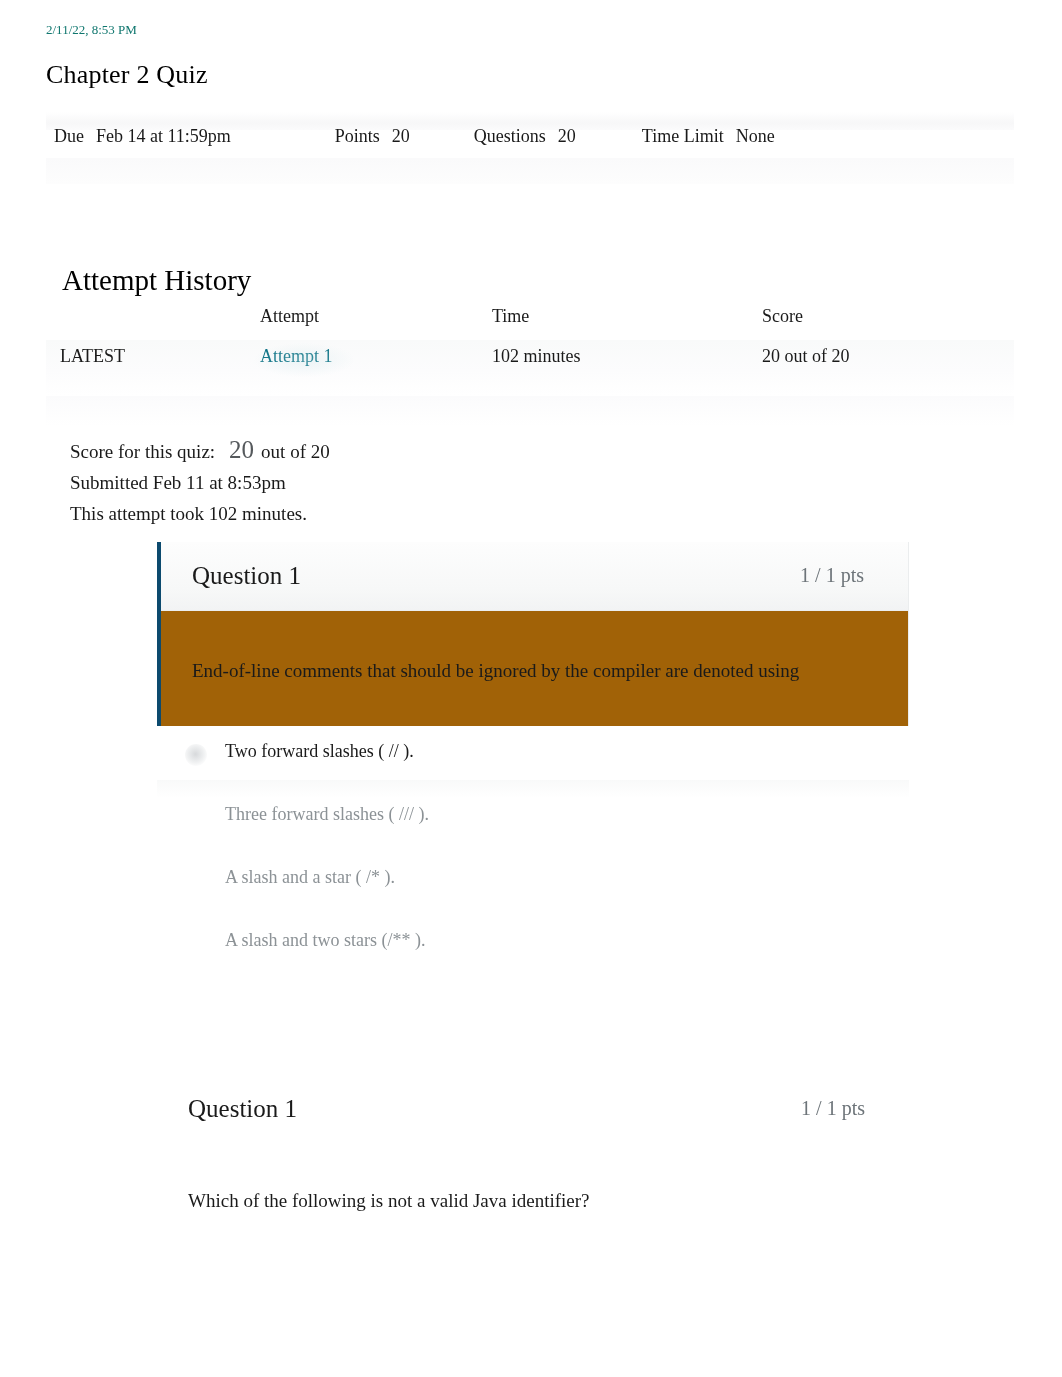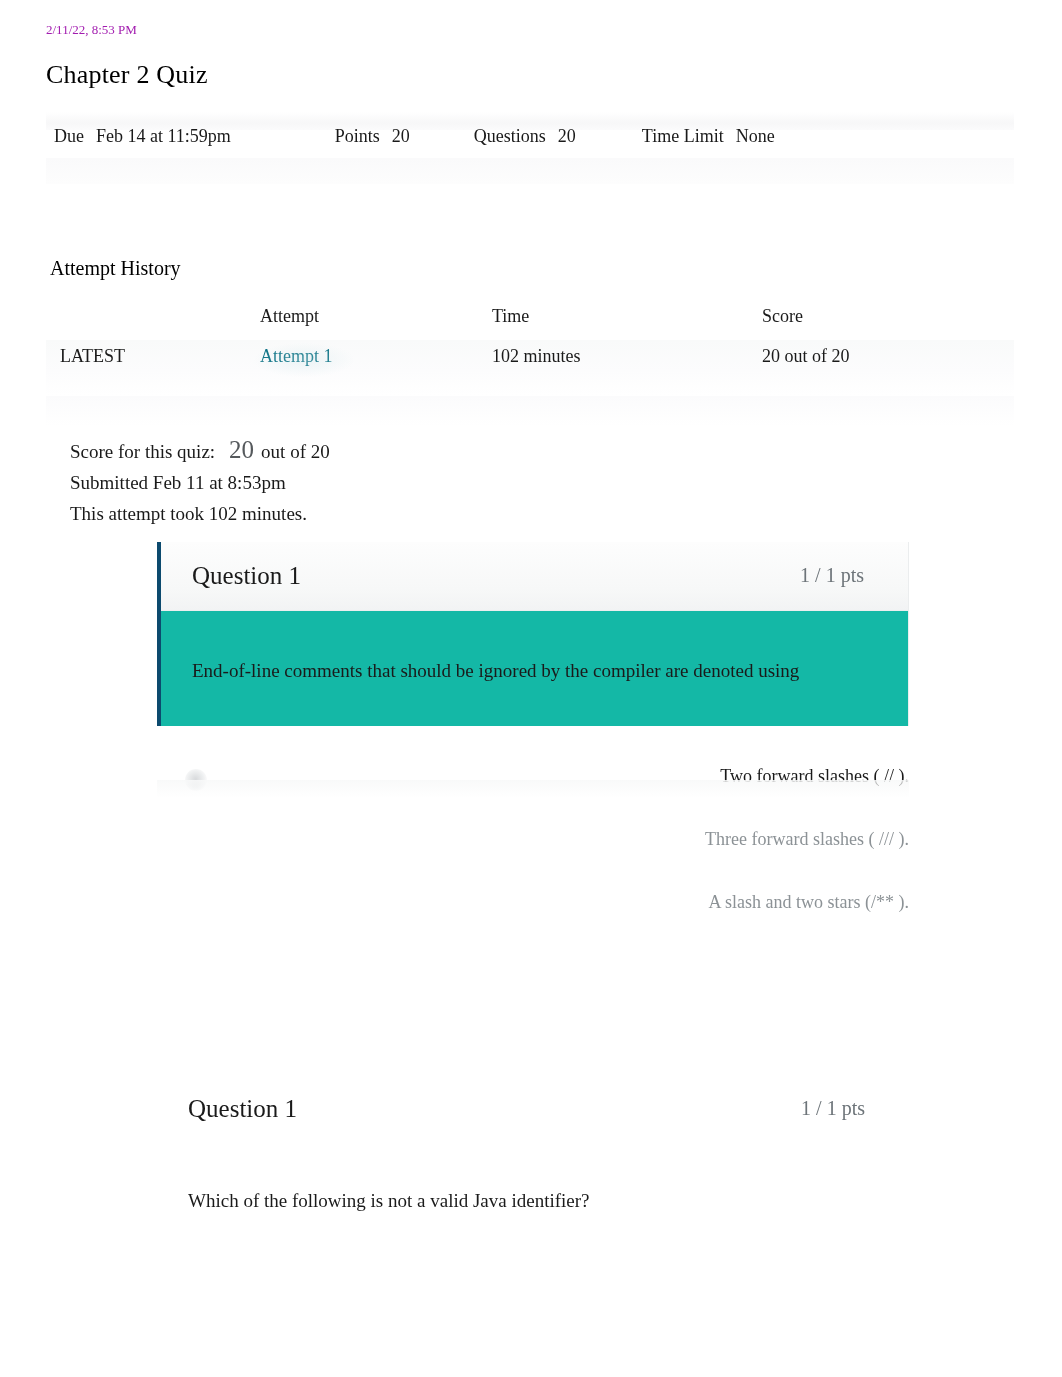--- a/index.html
+++ b/index.html
@@ -17,21 +17,21 @@
   }
 
   
   .print-header {
     position: absolute;
     top: 22px;
     left: 0;
     width: 1062px;
     height: 22px;
     font-size: 13px;
-    color: #a21caf;
+    color: #0f766e;
   }
   .print-header .ph-date {
     position: absolute;
     left: 46px;
     top: 0;
     white-space: nowrap;
   }
   .print-header .ph-title {
     position: absolute;
     left: 0;
@@ -89,24 +89,24 @@
   .qm-value { margin-left: 12px; }
   .qm-gap-1 { width: 96px; display:inline-block; }
   .qm-gap-2 { width: 56px; display:inline-block; }
   .qm-gap-3 { width: 58px; display:inline-block; }
 
   
   .attempt-history-title {
     position: absolute;
     left: 46px;
     top: 246px;
-    font-size: 20px;
+    font-size: 29px;
     font-weight: normal;
     color: #000000;
-    margin: 4px;
+    margin: 16px;
     line-height: 36px;
   }
   .attempt-table {
     position: absolute;
     left: 46px;
     top: 300px;
     width: 968px;
     font-size: 18px;
     color: #1a1a1a;
   }
@@ -191,33 +191,32 @@
   .q-pts {
     position: absolute;
     right: 44px;
     top: 22px;
     font-size: 20px;
     color: #6d7479;
     white-space: nowrap;
   }
   .q-body {
     position: relative;
-    background: #14b8a6;
+    background: #a16207;
     padding: 44px 31px 40px 31px;
   }
   .q-text {
     font-size: 19px;
     line-height: 31px;
     color: #1a1a1a;
     width: 640px;
   }
   .q-answers {
     position: relative;
-    margin-top: 37px;
-    text-align: right;
+    margin-top: 12px;
   }
   .answer {
     position: relative;
     height: 63px;
     padding-left: 68px;
     font-size: 18px;
     color: #8c9296;
     line-height: 26px;
   }
   .answer.is-selected {
@@ -318,20 +317,24 @@
       <div class="answer is-selected">
         <span class="answer-marker"></span>
         <span>Two forward slashes ( // ).</span>
       </div>
       <div class="answer">
         <span class="answer-marker is-blank"></span>
         <span>Three forward slashes ( /// ).</span>
       </div>
       <div class="answer">
         <span class="answer-marker is-blank"></span>
+        <span>A slash and a star ( /* ).</span>
+      </div>
+      <div class="answer">
+        <span class="answer-marker is-blank"></span>
         <span>A slash and two stars (/** ).</span>
       </div>
     </div>
   </div>
 </div>
 <div class="band band-q1-bot"></div>
 
 <div class="q2-wrap">
   <div class="question">
     <div style="position:relative;height:66px;">

